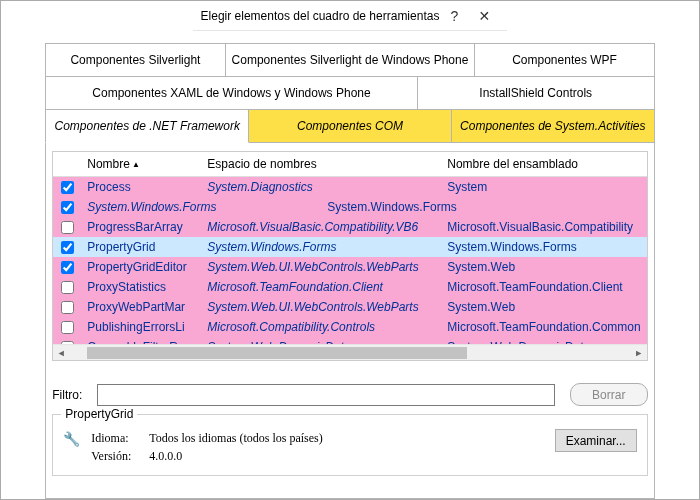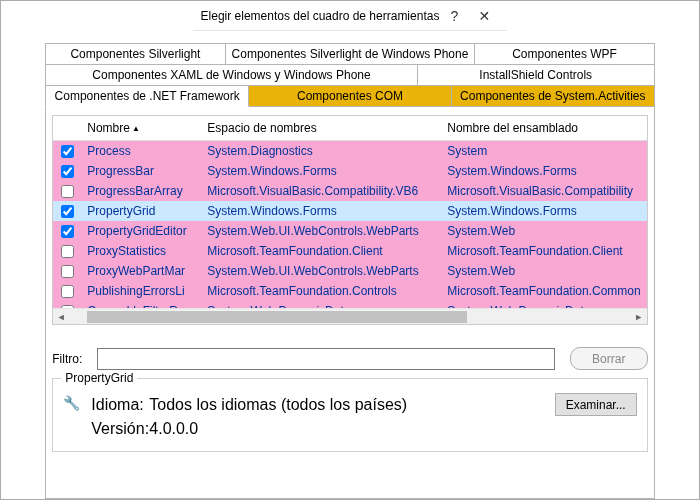--- a/index.html
+++ b/index.html
@@ -4,65 +4,65 @@
 <style>
   * { box-sizing: border-box; }
   html, body { margin: 0; padding: 0; font-family: "Segoe UI", Tahoma, sans-serif; font-size: 12px; color: #000; background: #fff; }
   .window { width: 700px; height: 500px; border: 1px solid #aaa; background: #fff; position: relative; display: flex; flex-direction: column; box-shadow: 2px 2px 8px rgba(0,0,0,0.15); align-items: center; }
   .titlebar { height: 30px; display: flex; align-items: center; padding: 0 8px; border-bottom: 1px solid #e5e5e5; }
   .titlebar .title { flex: 1; font-size: 12px; }
   .titlebar .btn { width: 30px; text-align: center; font-size: 14px; color: #333; cursor: default; }
   .body { flex: 1; padding: 12px 16px 0 16px; display: flex; flex-direction: column; }
   
   .tabrow { display: flex; }
-  .tab { flex: 1; text-align: center; padding: 3px 6px; border: 1px solid #b5b5b5; background: #fff; font-size: 12px; cursor: default; white-space: nowrap; }
+  .tab { flex: 1; text-align: center; padding: 9px 6px; border: 1px solid #b5b5b5; background: #fff; font-size: 12px; cursor: default; white-space: nowrap; }
   .tabrow.row1 .tab { border-bottom: none; }
   .tabrow.row2 .tab { border-bottom: none; }
   .tabrow .tab + .tab { border-left: none; }
-  .tabrow.row3 { margin-top: 0; }
+  .tabrow.row3 { margin-top: 0; font-style: italic; }
   .tabrow.row3 .tab { border-top: 1px solid #b5b5b5; }
   .tabrow.row3 .tab + .tab { border-left: none; }
   .tab.active { background: #fff; border-bottom: 1px solid #fff; position: relative; z-index: 2; font-weight: 400; }
   .tabrow.row3 { position: relative; }
-  .tabrow.row3 .tab:not(.active) { background: #eab308; }
+  .tabrow.row3 .tab:not(.active) { background: #fde047; }
   .tabcontent { border: 1px solid #b5b5b5; border-top: none; flex: 1; display: flex; flex-direction: column; padding: 8px 6px 8px 6px; min-height: 0; }
   
   .grid-wrap { border: 1px solid #ccc; background: #f9a8d4; position: relative; display: flex; flex-direction: column; height: 210px; }
   .grid-head { display: flex; border-bottom: 1px solid #ddd; background: #fff; padding-right: 16px; }
   .gh { padding: 5px 6px; font-size: 12px; color: #000; }
   .gh.chk { width: 28px; }
   .gh.name { width: 120px; }
   .gh.ns  { width: 240px; }
   .gh.asm { flex: 1; }
   .sort-ind { font-size: 8px; position: relative; top: -1px; margin-left: 2px; }
   .grid-body { overflow-y: scroll; overflow-x: hidden; flex: 1; }
   .row { display: flex; align-items: center; padding: 1px 0; color: #003399; }
   .row.selected { background: #cce8ff; }
   .cell { padding: 2px 6px; white-space: nowrap; overflow: hidden; text-overflow: clip; font-size: 12px; }
   .cell.chk { width: 28px; display: flex; justify-content: center; }
   .cell.name { width: 120px; }
-  .cell.ns  { width: 240px; }
+  .cell.ns  { width: 240px; font-style: italic; }
   .cell.asm { flex: 1; }
   input[type=checkbox] { width: 13px; height: 13px; margin: 0; }
   .hscroll { height: 16px; border-top: 1px solid #e5e5e5; background: #f0f0f0; position: relative; display:flex; align-items:center; }
   .hscroll .thumb { height: 12px; background: #c2c2c2; margin-left: 18px; width: 380px; border-radius: 0; }
   .hscroll .arrow { width: 16px; text-align: center; color: #666; font-size: 9px; }
   .hscroll .arrow.right { margin-left: auto; }
   
   .filter-row { display: flex; align-items: center; gap: 15px; margin-top: 22px; }
   .filter-row label { font-size: 12px; }
   .filter-row input[type=text] { flex: 1; height: 22px; border: 1px solid #7a7a7a; padding: 2px 4px; font-size: 12px; background: #fff; }
   .btn-std { min-width: 78px; height: 23px; border: 1px solid #adadad; background: #e1e1e1; font-size: 12px; padding: 0 10px; cursor: default; }
   .btn-std[disabled] { color: #888; background: #f4f4f4; border-radius: 10px; }
   .btn-default { border: 1px solid #0078d7; background: #e5f1fb; }
   
   .details { border: 1px solid #d0d0d0; margin-top: 8px; position: relative; padding: 14px 10px 10px 10px; display: flex; align-items: flex-start; gap: 10px; }
   .details .legend { position: absolute; top: -8px; left: 8px; background: #fff; padding: 0 4px; font-size: 12px; color: #000; }
   .wrench { font-size: 14px; color: #555; width: 18px; text-align: center; margin-top: 2px; }
-  .details .info { font-size: 16px; line-height: 1.5; }
+  .details .info { font-size: 12px; line-height: 1.5; font-family: Liberation Serif, serif; }
   .details .info .lbl { display: inline-block; width: 58px; }
   .details .browse { margin-left: auto; }
   
   .footer { display: flex; justify-content: flex-end; gap: 6px; padding: 12px 16px; }
 </style>
 </head>
 <body>
 
 <div class="window">
   <div class="titlebar">
@@ -103,21 +103,20 @@
                 <input type="checkbox" checked="" style="">
               </div>
               <div class="cell name">Process</div>
               <div class="cell ns">System.Diagnostics</div>
               <div class="cell asm">System</div>
             </div>
             <div class="row">
               <div class="cell chk">
                 <input type="checkbox" checked="" style="">
               </div>
-              <div class="cell name">ProgressBar</div>
               <div class="cell ns">System.Windows.Forms</div>
               <div class="cell asm">System.Windows.Forms</div>
             </div>
             <div class="row">
               <div class="cell chk">
                 <input type="checkbox" style="">
               </div>
               <div class="cell name">ProgressBarArray</div>
               <div class="cell ns">Microsoft.VisualBasic.Compatibility.VB6</div>
               <div class="cell asm">Microsoft.VisualBasic.Compatibility</div>
@@ -152,21 +151,21 @@
               </div>
               <div class="cell name">ProxyWebPartMar</div>
               <div class="cell ns">System.Web.UI.WebControls.WebParts</div>
               <div class="cell asm">System.Web</div>
             </div>
             <div class="row">
               <div class="cell chk">
                 <input type="checkbox" style="">
               </div>
               <div class="cell name">PublishingErrorsLi</div>
-              <div class="cell ns">Microsoft.TeamFoundation.Controls</div>
+              <div class="cell ns">Microsoft.Compatibility.Controls</div>
               <div class="cell asm">Microsoft.TeamFoundation.Common</div>
             </div>
             <div class="row">
               <div class="cell chk">
                 <input type="checkbox" style="">
               </div>
               <div class="cell name">QueryableFilterRep</div>
               <div class="cell ns">System.Web.DynamicData</div>
               <div class="cell asm">System.Web.DynamicData</div>
             </div>

